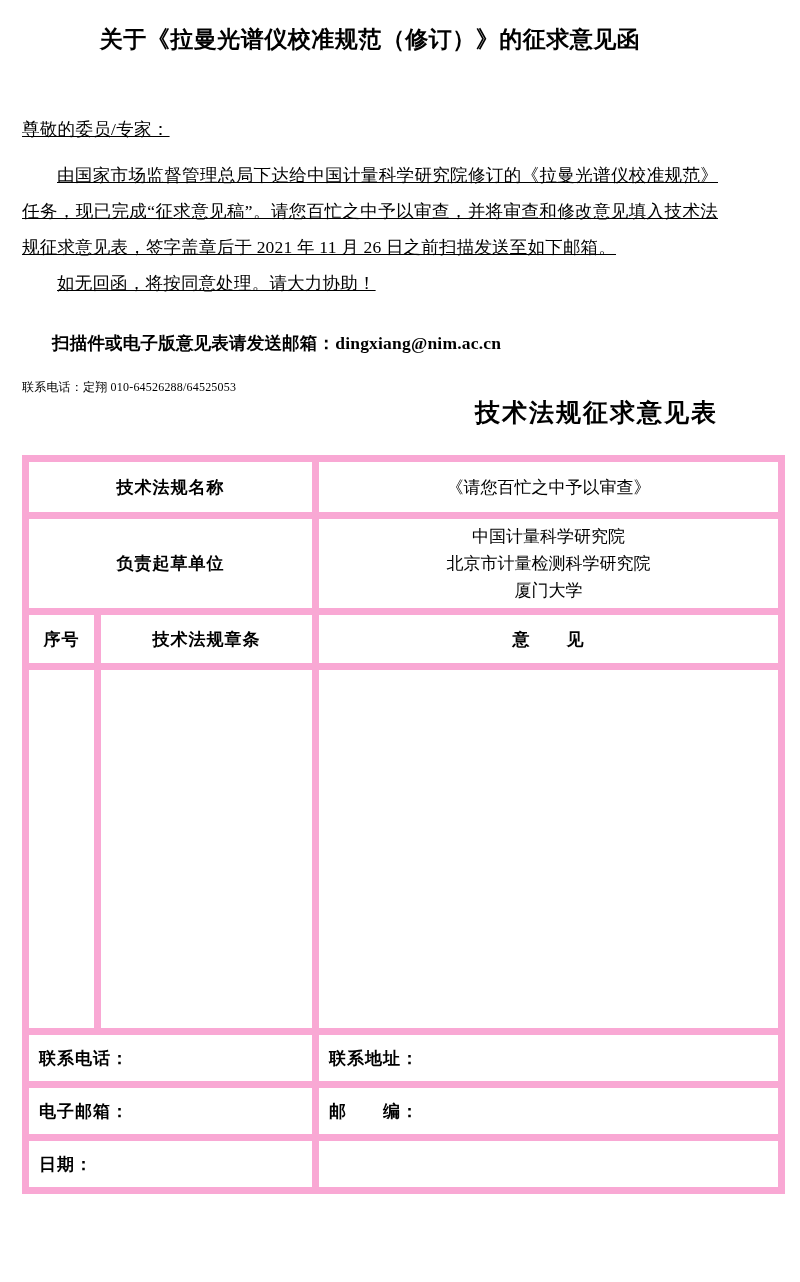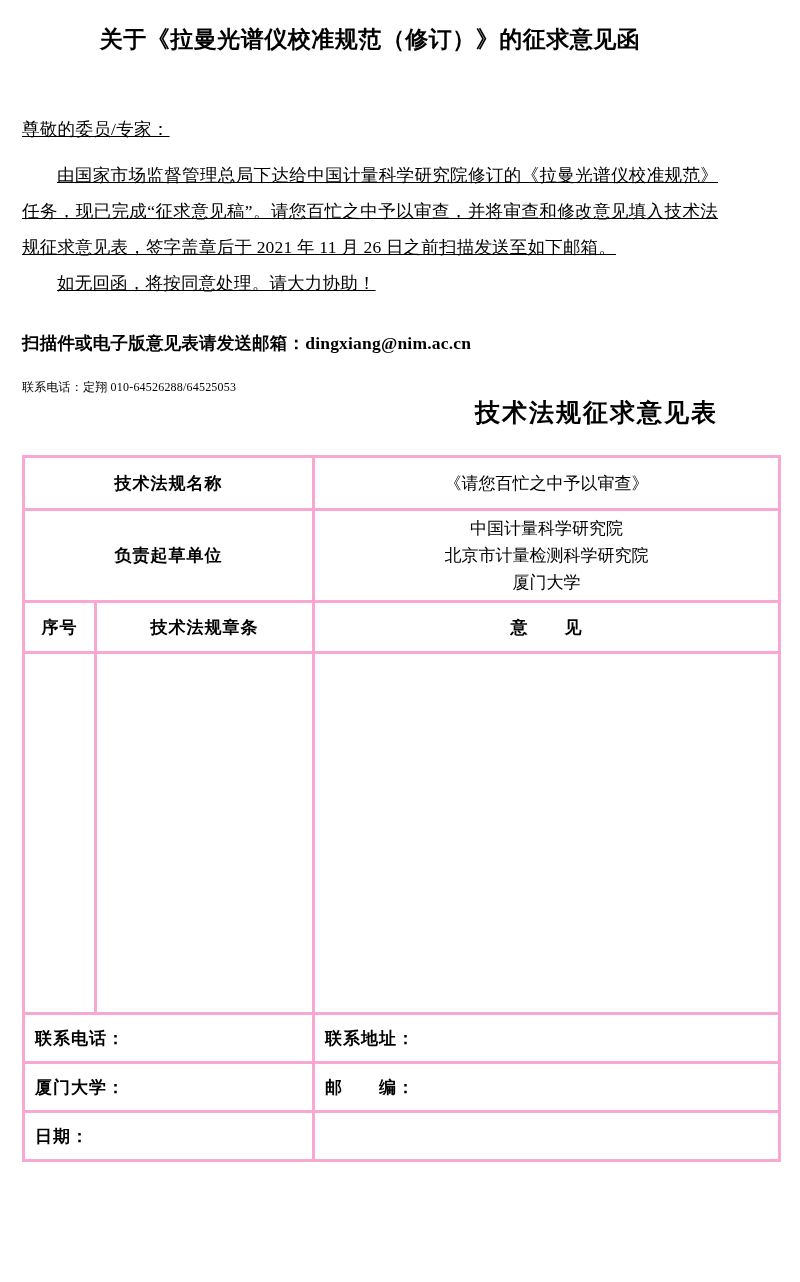--- a/index.html
+++ b/index.html
@@ -52,20 +52,21 @@
     margin-top: 16px;
   }
   .para-second {
     margin-top: 0px;
   }
   .email-line {
     font-size: 17.5px;
     font-weight: bold;
     margin-top: 30px;
     letter-spacing: 0.2px;
+    margin-left: 30px;
   }
   .email-addr {
     font-family: "Liberation Serif", "DejaVu Serif", serif;
     font-weight: bold;
   }
   .phone-line {
     font-size: 12px;
     margin-top: 24px;
     letter-spacing: 0.2px;
   }
@@ -75,21 +76,21 @@
     font-weight: bold;
     letter-spacing: 2px;
   }
   table.form {
     width: 756px;
     margin: 26px auto 0 auto;
     border-collapse: collapse;
     table-layout: fixed;
   }
   table.form td {
-    border: 3px solid #f9a8d4;
+    border: 7px solid #f9a8d4;
     font-size: 17px;
     padding: 4px 10px;
     vertical-align: middle;
   }
   .c-label {
     text-align: center;
     font-weight: bold;
     letter-spacing: 1px;
   }
   .c-center {
@@ -158,21 +159,21 @@
       <tr class="row-body">
         <td></td>
         <td></td>
         <td colspan="2"></td>
       </tr>
       <tr class="row-foot">
         <td class="foot-label" colspan="2">联系电话：</td>
         <td class="foot-label" colspan="2">联系地址：</td>
       </tr>
       <tr class="row-foot">
-        <td class="foot-label" colspan="2">厦门大学：</td>
+        <td class="foot-label" colspan="2">电子邮箱：</td>
         <td class="foot-label" colspan="2">邮　　编：</td>
       </tr>
       <tr class="row-foot">
         <td class="foot-label" colspan="2">日期：</td>
         <td colspan="2"></td>
       </tr>
     </tbody>
   </table>
 
 </div>

